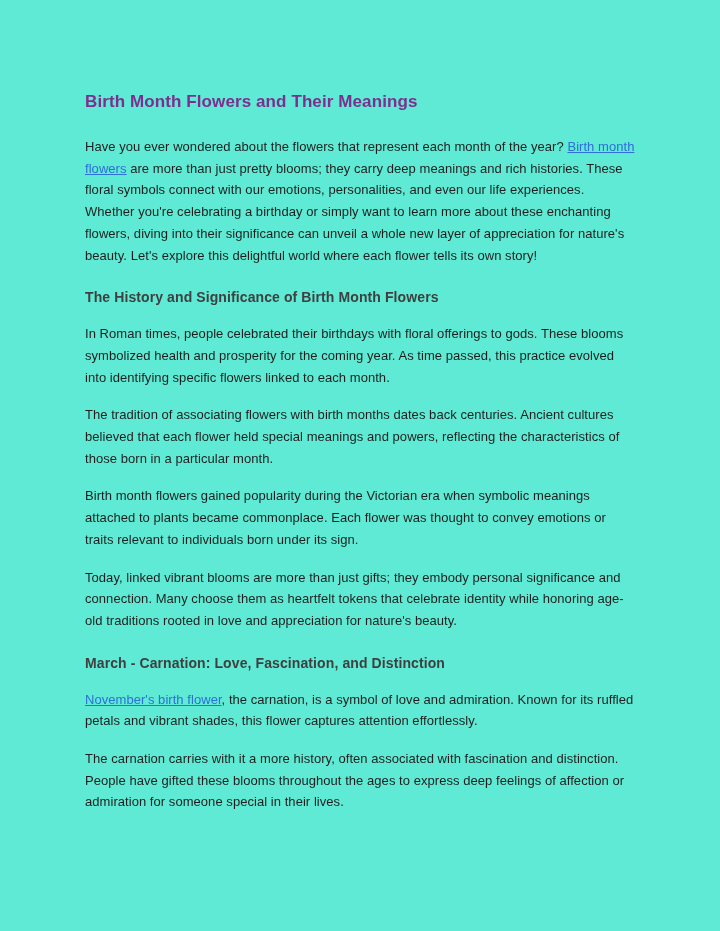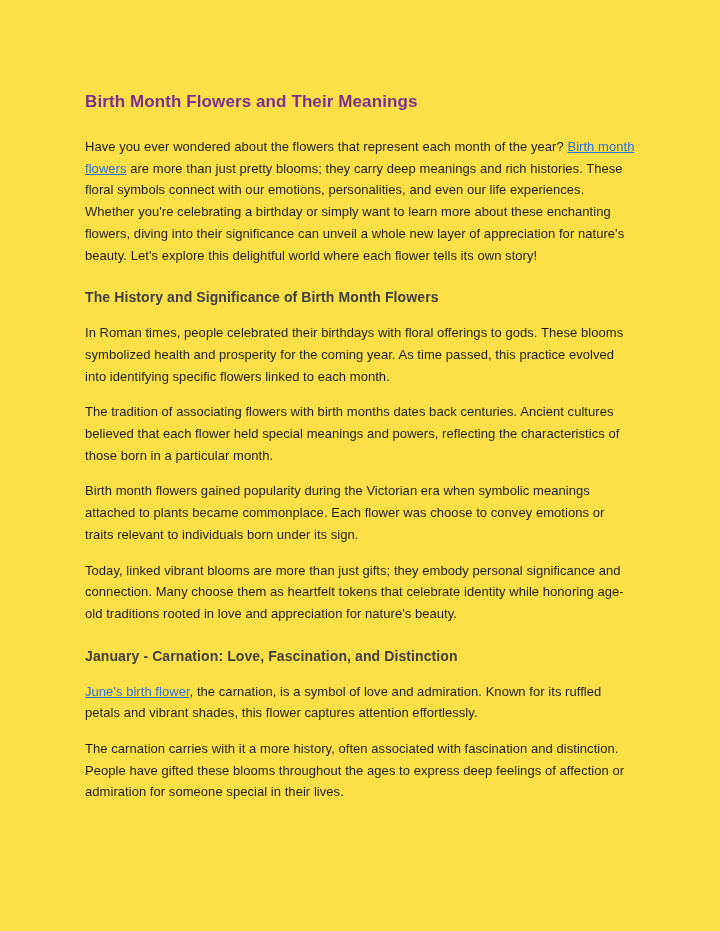--- a/index.html
+++ b/index.html
@@ -6,21 +6,21 @@
   html, body { background: #ffffff; }
   body {
     width: 720px;
     height: 931px;
     font-family: "Liberation Sans", sans-serif;
     overflow: hidden;
   }
   .page {
     width: 720px;
     height: 931px;
-    background: #fde047;
+    background: #5eead4;
     padding: 91px 84px 0 85px;
   }
   .article-title {
     font-size: 17px;
     line-height: 22px;
     font-weight: 700;
     color: #7d2e8e;
     margin: 0 0 23px 0;
     letter-spacing: 0.1px;
   }
@@ -30,21 +30,21 @@
     font-weight: 700;
     color: #3f3f3f;
     margin: 21px 0 15px 0;
     letter-spacing: 0.1px;
   }
   .body-para {
     font-size: 13px;
     line-height: 21.7px;
     font-weight: 400;
     color: #1f1f1f;
-    margin: 6px 0 14px 0;
+    margin: 16px 0 14px 0;
     letter-spacing: 0.05px;
   }
   .inline-link {
     color: #2e6fd8;
     text-decoration: underline;
     cursor: pointer;
   }
 </style>
 </head>
 <body>
@@ -56,25 +56,25 @@
   <p class="body-para">
     <span>Have you ever wondered about the flowers that represent each month of the year? </span><a class="inline-link">Birth month flowers</a><span> are more than just pretty blooms; they carry deep meanings and rich histories. These floral symbols connect with our emotions, personalities, and even our life experiences. Whether you're celebrating a birthday or simply want to learn more about these enchanting flowers, diving into their significance can unveil a whole new layer of appreciation for nature's beauty. Let's explore this delightful world where each flower tells its own story!</span>
   </p>
 
   <h2 class="section-heading">The History and Significance of Birth Month Flowers</h2>
 
   <p class="body-para">In Roman times, people celebrated their birthdays with floral offerings to gods. These blooms symbolized health and prosperity for the coming year. As time passed, this practice evolved into identifying specific flowers linked to each month.</p>
 
   <p class="body-para">The tradition of associating flowers with birth months dates back centuries. Ancient cultures believed that each flower held special meanings and powers, reflecting the characteristics of those born in a particular month.</p>
 
-  <p class="body-para">Birth month flowers gained popularity during the Victorian era when symbolic meanings attached to plants became commonplace. Each flower was choose to convey emotions or traits relevant to individuals born under its sign.</p>
+  <p class="body-para">Birth month flowers gained popularity during the Victorian era when symbolic meanings attached to plants became commonplace. Each flower was thought to convey emotions or traits relevant to individuals born under its sign.</p>
 
   <p class="body-para">Today, linked vibrant blooms are more than just gifts; they embody personal significance and connection. Many choose them as heartfelt tokens that celebrate identity while honoring age-old traditions rooted in love and appreciation for nature's beauty.</p>
 
-  <h2 class="section-heading">January - Carnation: Love, Fascination, and Distinction</h2>
+  <h2 class="section-heading">March - Carnation: Love, Fascination, and Distinction</h2>
 
   <p class="body-para">
-    <a class="inline-link">June's birth flower</a><span>, the carnation, is a symbol of love and admiration. Known for its ruffled petals and vibrant shades, this flower captures attention effortlessly.</span>
+    <a class="inline-link">November's birth flower</a><span>, the carnation, is a symbol of love and admiration. Known for its ruffled petals and vibrant shades, this flower captures attention effortlessly.</span>
   </p>
 
   <p class="body-para">The carnation carries with it a more history, often associated with fascination and distinction. People have gifted these blooms throughout the ages to express deep feelings of affection or admiration for someone special in their lives.</p>
 
 </div>
 
 </body></html>

